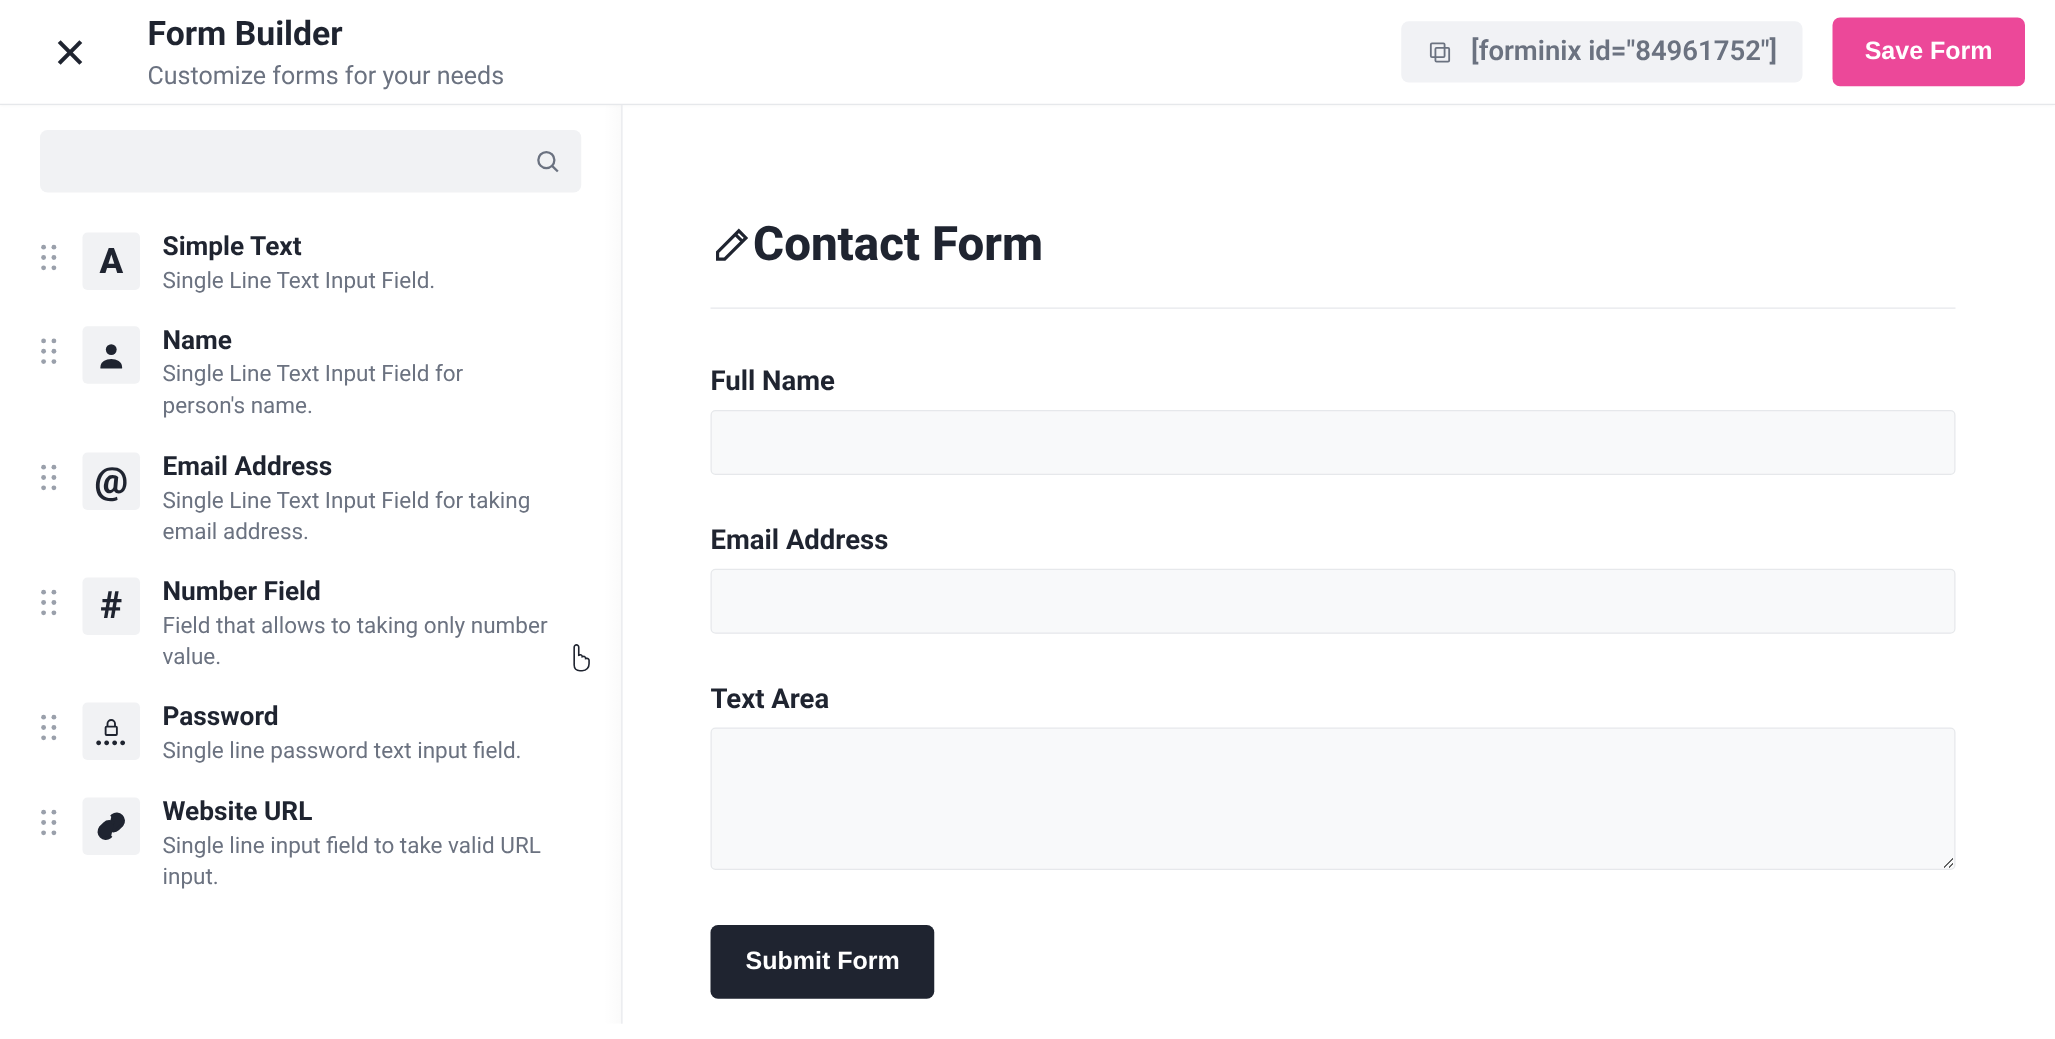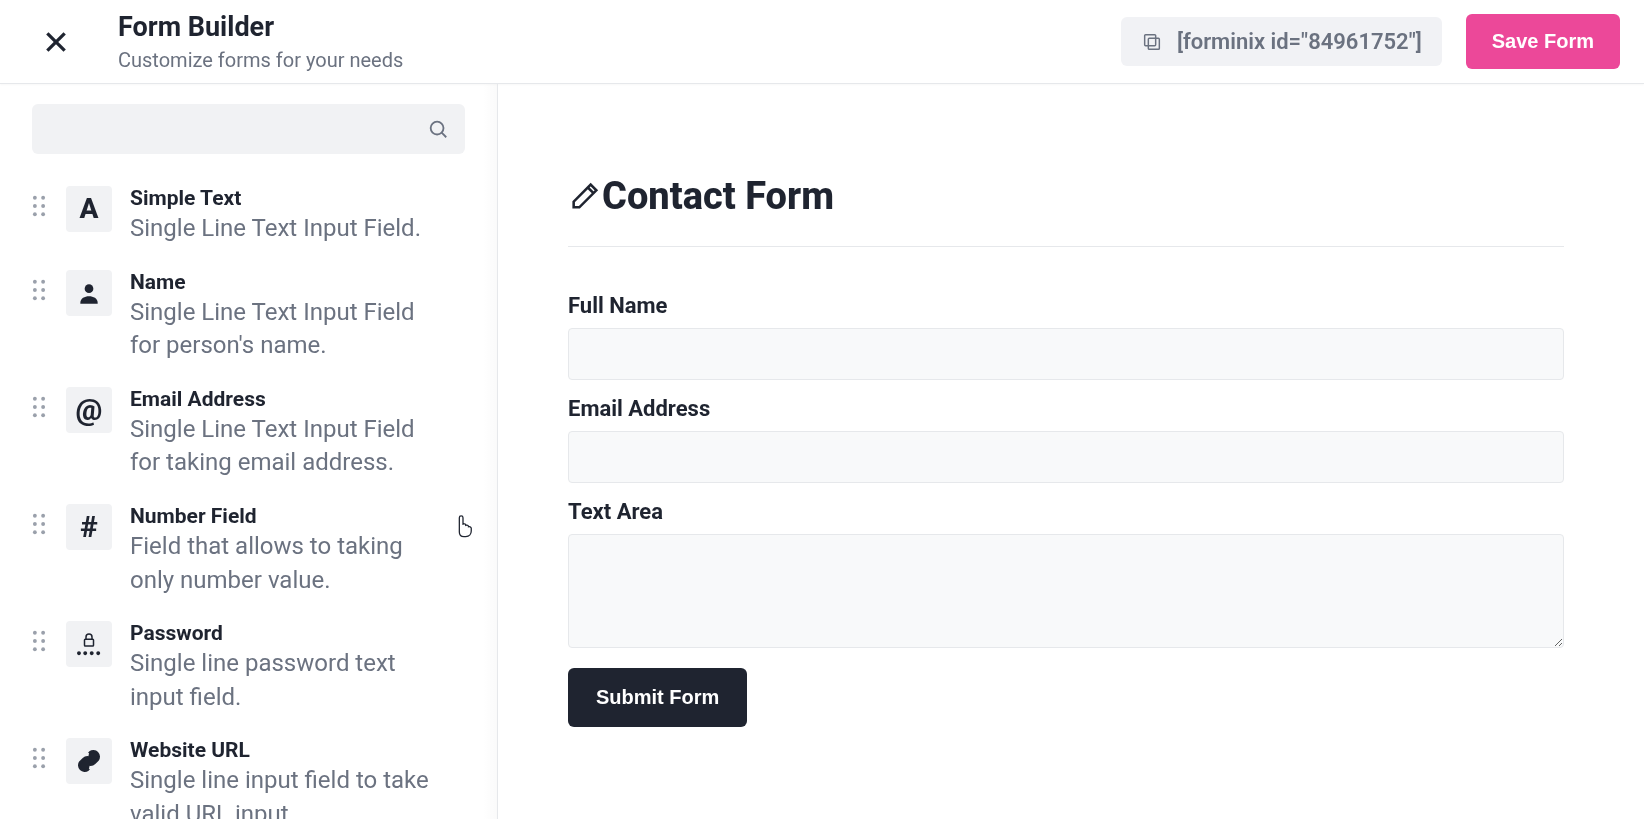--- a/index.html
+++ b/index.html
@@ -136,21 +136,21 @@
   }
   .field-icon-box svg { width:26px; height:26px; fill:#1f2430; }
   .field-icon-box .glyph { font-size:28px; font-weight:800; line-height:1;}
   .field-icon-box .pw-dots{ font-size:9px; letter-spacing:1px; line-height:.6;}
   .field-texts .f-title {
     font-size: 21px;
     font-weight: 700;
     color:#1f2430;
   }
   .field-texts .f-desc {
-    font-size: 24px;
+    font-size: 18px;
     color:#6b7280;
     margin-top:2px;
     line-height:1.4;
     max-width: 310px;
   }
 
   
   .canvas {
     flex:1;
     padding: 90px 80px 40px 70px;
@@ -162,21 +162,21 @@
     border-bottom:1px solid #e6e8eb;
     padding-bottom:28px;
     margin-bottom:46px;
   }
   .form-title-row svg { width:34px; height:34px; stroke:#1f2430; fill:none; stroke-width:1.8;}
   .form-title {
     font-size:38px;
     font-weight:800;
     color:#1f2430;
   }
-  .form-field { margin-bottom: 16px; }
+  .form-field { margin-bottom: 40px; }
   .form-field label {
     display:block;
     font-size:22px;
     font-weight:700;
     color:#1f2430;
     margin-bottom:10px;
   }
   .form-field input[type=text],
   .form-field textarea {
     width:100%;

